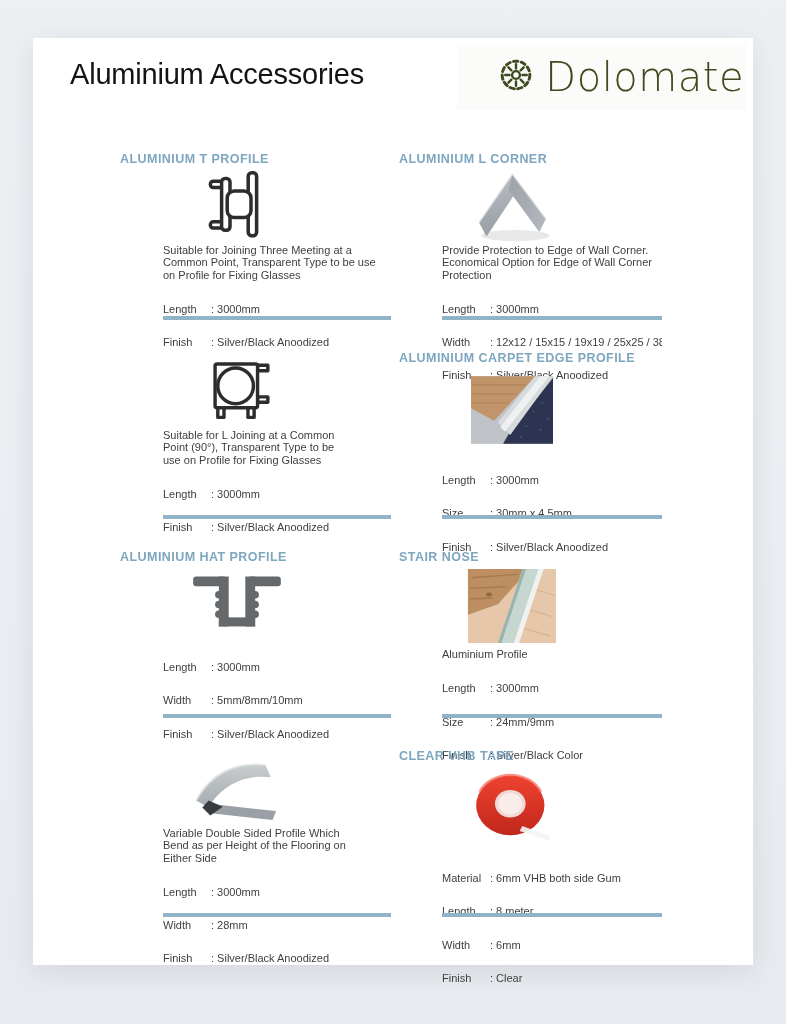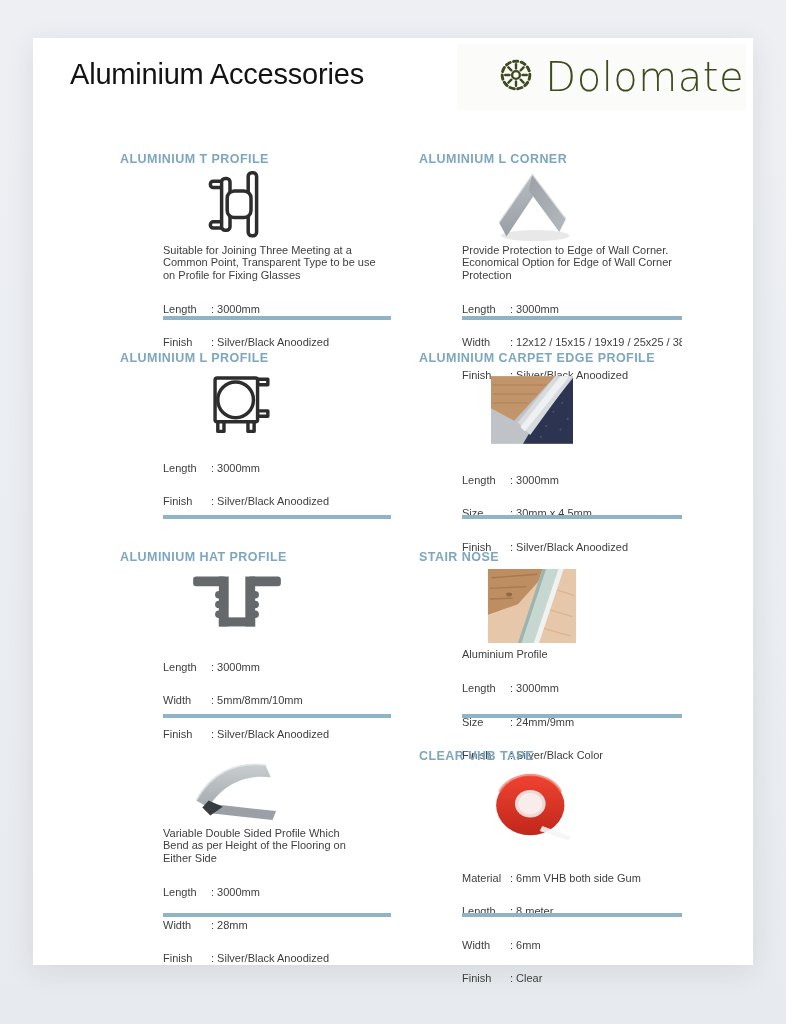--- a/index.html
+++ b/index.html
@@ -22,21 +22,21 @@
     position:absolute;right:7px;top:6px;height:66px;padding:0 2px 0 40px;
     display:flex;align-items:center;gap:10px;background:#fbfbf9;justify-content:center;
   }
   .brand .bname{
     font-family:"DejaVu Sans",sans-serif;font-weight:300;
     font-size:40px;color:#3e4b1e;letter-spacing:.5px;line-height:1;
   }
   
   .grid{
     position:absolute;left:87px;top:114px;
-    display:grid;grid-template-columns:271px 263px;column-gap:28px;
+    display:grid;grid-template-columns:271px 263px;column-gap:8px;
   }
   .card{position:relative;height:199px;}
   .card h2{
     margin:0;font-size:12.5px;font-weight:700;letter-spacing:.45px;
     color:#7da6bf;white-space:nowrap;
   }
   .imgbox{
     height:72px;margin-top:3px;display:flex;align-items:center;
     justify-content:center;padding-right:38px;
   }
@@ -134,33 +134,33 @@
       <p class="desc w2">Provide Protection to Edge of Wall Corner. Economical Option for Edge of Wall Corner Protection</p>
       <div class="specs">
         <div class="spec-row"><span class="lbl">Length</span><span class="val">: 3000mm</span></div>
         <div class="spec-row"><span class="lbl">Width</span><span class="val">: 12x12 / 15x15 / 19x19 / 25x25 / 38x38m</span></div>
         <div class="spec-row"><span class="lbl">Finish</span><span class="val">: Silver/Black Anoodized</span></div>
       </div>
       <div class="divider"></div>
     </section>
 
     <section class="card">
-      <h2>ALUMINIUM L PROFILE</h2>
       <div class="imgbox">
         <svg width="74" height="66" viewBox="0 0 108 96">
           <g fill="#ffffff" stroke="#2d2d2d" stroke-width="5" stroke-linejoin="round">
             <rect x="84" y="12" width="15" height="8"></rect>
             <rect x="84" y="58" width="15" height="8"></rect>
             <rect x="26" y="72" width="9" height="16"></rect>
             <rect x="70" y="72" width="9" height="16"></rect>
             <rect x="22" y="10" width="62" height="64" rx="3"></rect>
             <circle cx="52" cy="42" r="26"></circle>
           </g>
         </svg>
       </div>
+      <p class="desc w3">Suitable for L Joining at a Common Point (90°), Transparent Type to be use on Profile for Fixing Glasses</p>
       <div class="specs">
         <div class="spec-row"><span class="lbl">Length</span><span class="val">: 3000mm</span></div>
         <div class="spec-row"><span class="lbl">Finish</span><span class="val">: Silver/Black Anoodized</span></div>
       </div>
       <div class="divider"></div>
     </section>
 
     <section class="card">
       <h2>ALUMINIUM CARPET EDGE PROFILE</h2>
       <div class="imgbox tall">

